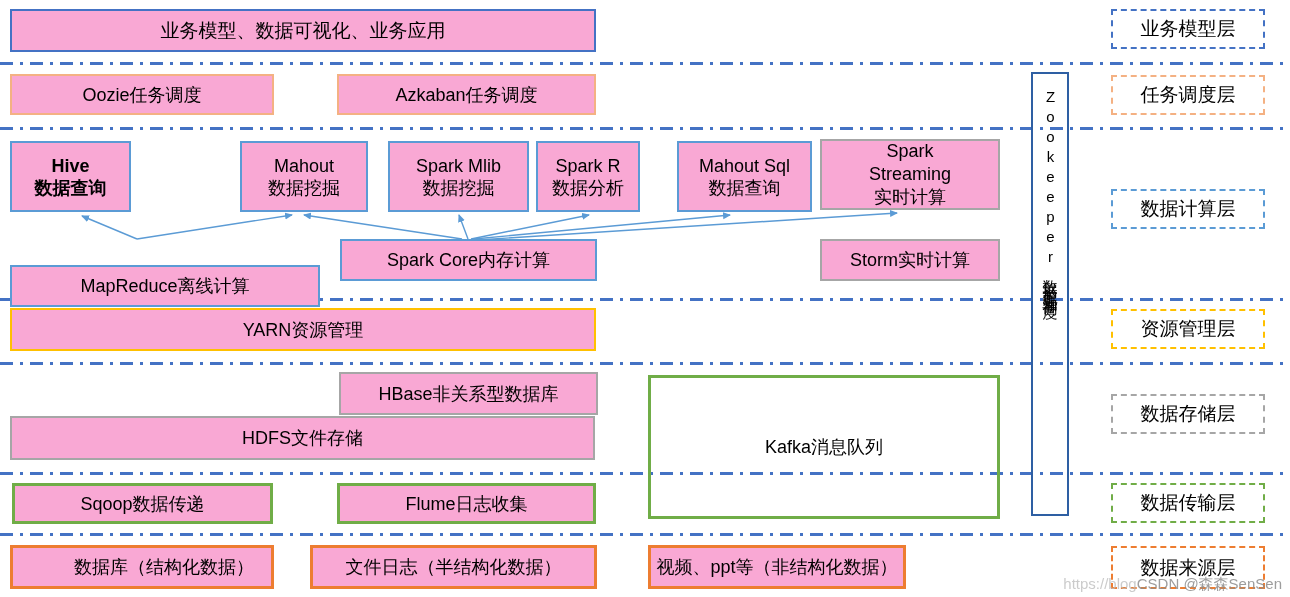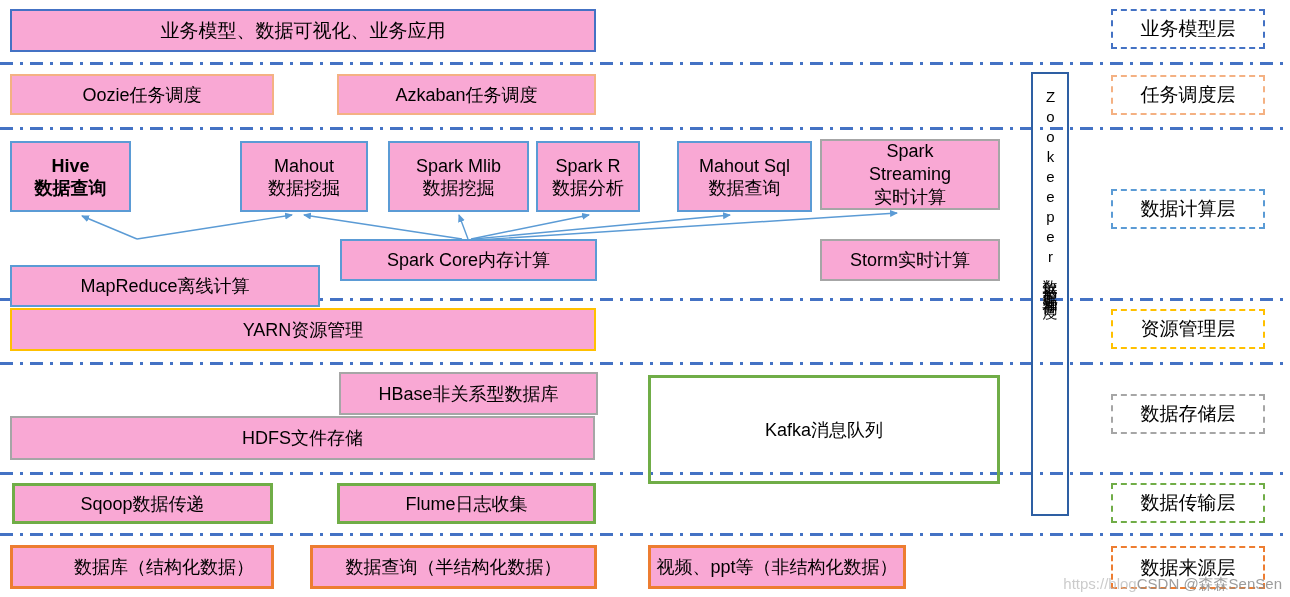--- a/index.html
+++ b/index.html
@@ -116,27 +116,27 @@
   </div>
 
   <div class="box blue-lt" style="left:10px; top:233px; width:310px; height:42px;margin-top:32px;">MapReduce离线计算</div>
   <div class="box blue-lt" style="left:340px; top:239px; width:257px; height:42px;">Spark Core内存计算</div>
   <div class="box gray" style="left:820px; top:239px; width:180px; height:42px;">Storm实时计算</div>
 
   <div class="box yellow" style="left:10px; top:308px; width:586px; height:43px;">YARN资源管理</div>
 
   <div class="box gray" style="left:339px; top:372px; width:259px; height:43px;">HBase非关系型数据库</div>
   <div class="box gray" style="left:10px; top:416px; width:585px; height:44px;text-align:right;">HDFS文件存储</div>
-  <div class="box green transparent-bg" style="left:648px; top:375px; width:352px; height:109px;">Kafka消息队列</div>
+  <div class="box green transparent-bg" style="left:648px; top:375px; width:352px; height:144px;">Kafka消息队列</div>
 
   <div class="box green" style="left:12px; top:483px; width:261px; height:41px;">Sqoop数据传递</div>
   <div class="box green" style="left:337px; top:483px; width:259px; height:41px;">Flume日志收集</div>
 
   <div class="box orange" style="left:10px; top:545px; width:264px; height:44px;padding-left:44px;">数据库（结构化数据）</div>
-  <div class="box orange" style="left:310px; top:545px; width:287px; height:44px;">数据查询（半结构化数据）</div>
+  <div class="box orange" style="left:310px; top:545px; width:287px; height:44px;">文件日志（半结构化数据）</div>
   <div class="box orange" style="left:648px; top:545px; width:258px; height:44px;">视频、ppt等（非结构化数据）</div>
 
   <div class="zk">
     <span>Zookeeper数据平台配置和调度</span>
   </div>
 
   <div class="layer-label" style="top: 9px; border-color: rgb(68, 114, 196);">业务模型层</div>
   <div class="layer-label" style="top: 75px; border-color: rgb(244, 177, 131);">任务调度层</div>
   <div class="layer-label" style="top: 189px; border-color: rgb(91, 155, 213);">数据计算层</div>
   <div class="layer-label" style="top: 309px; border-color: rgb(255, 192, 0);">资源管理层</div>

